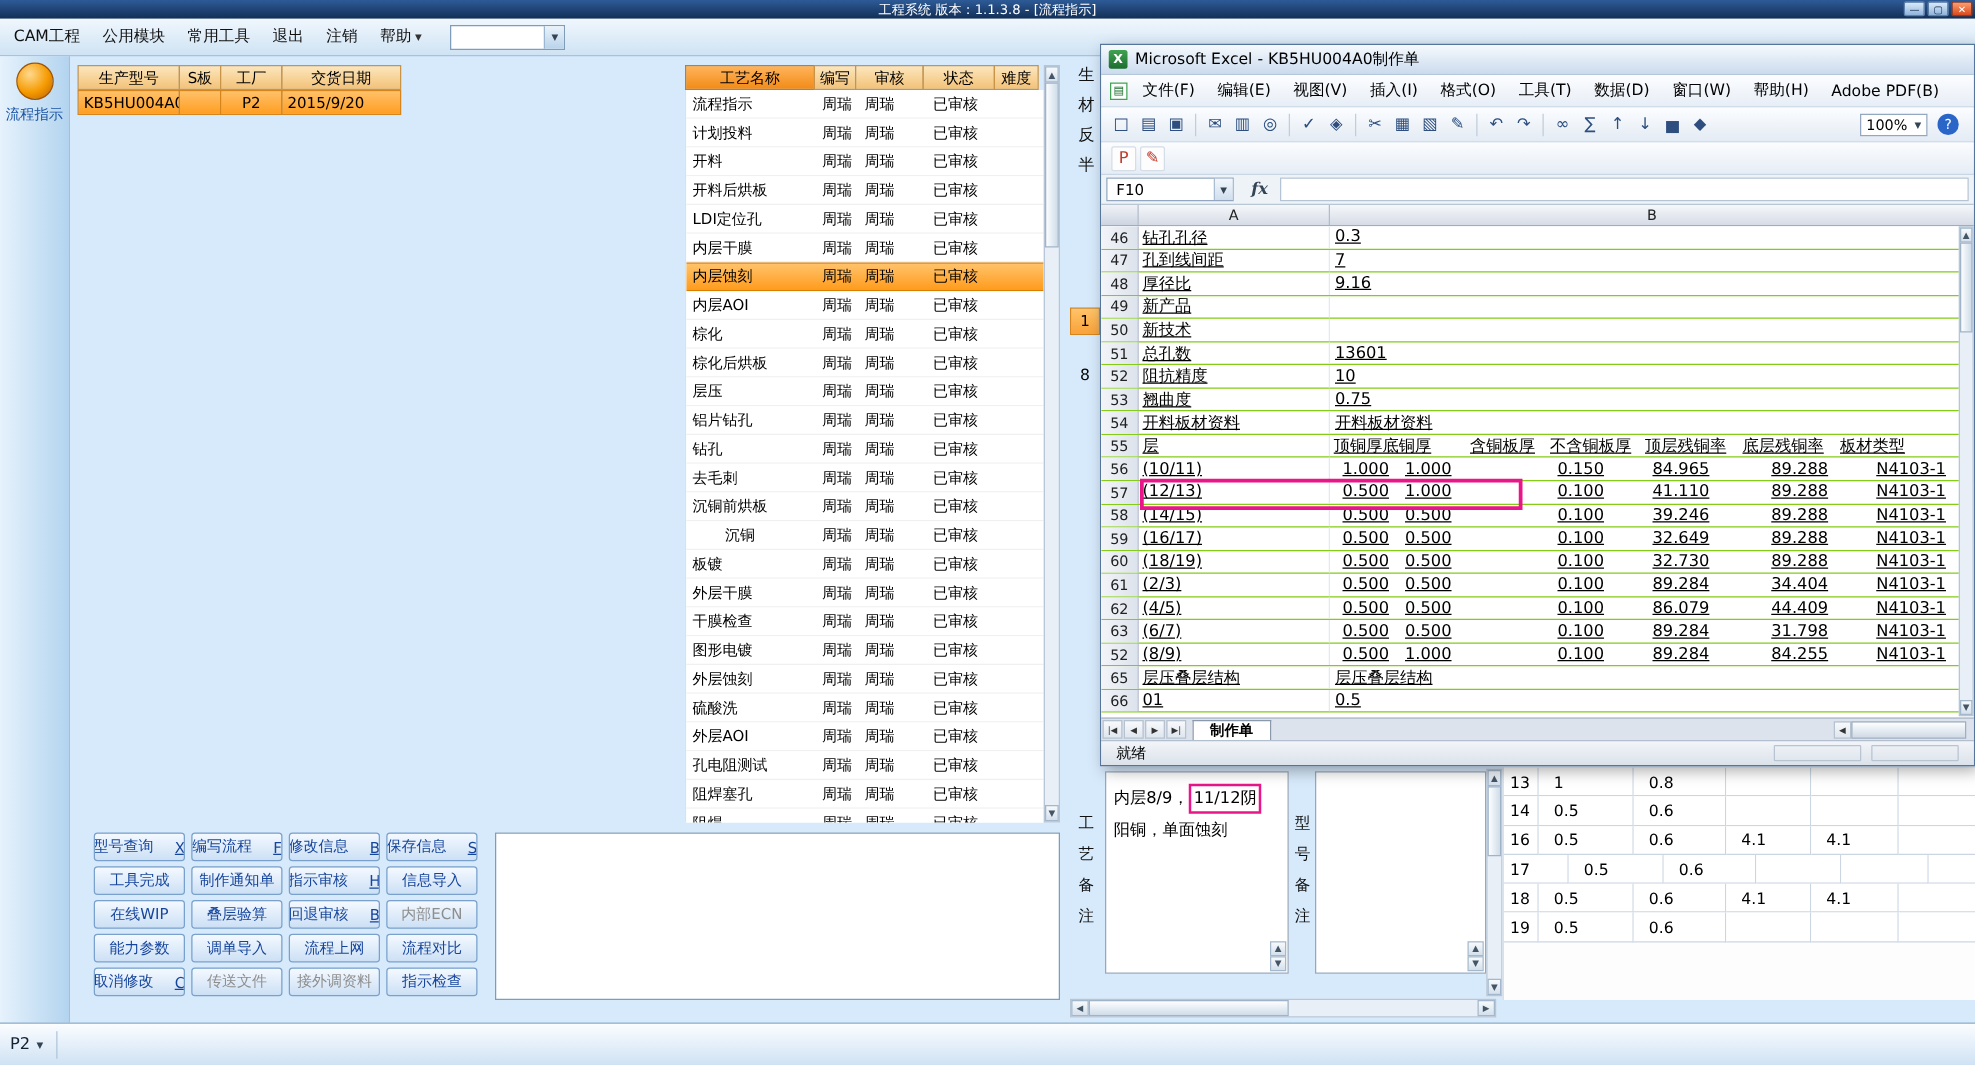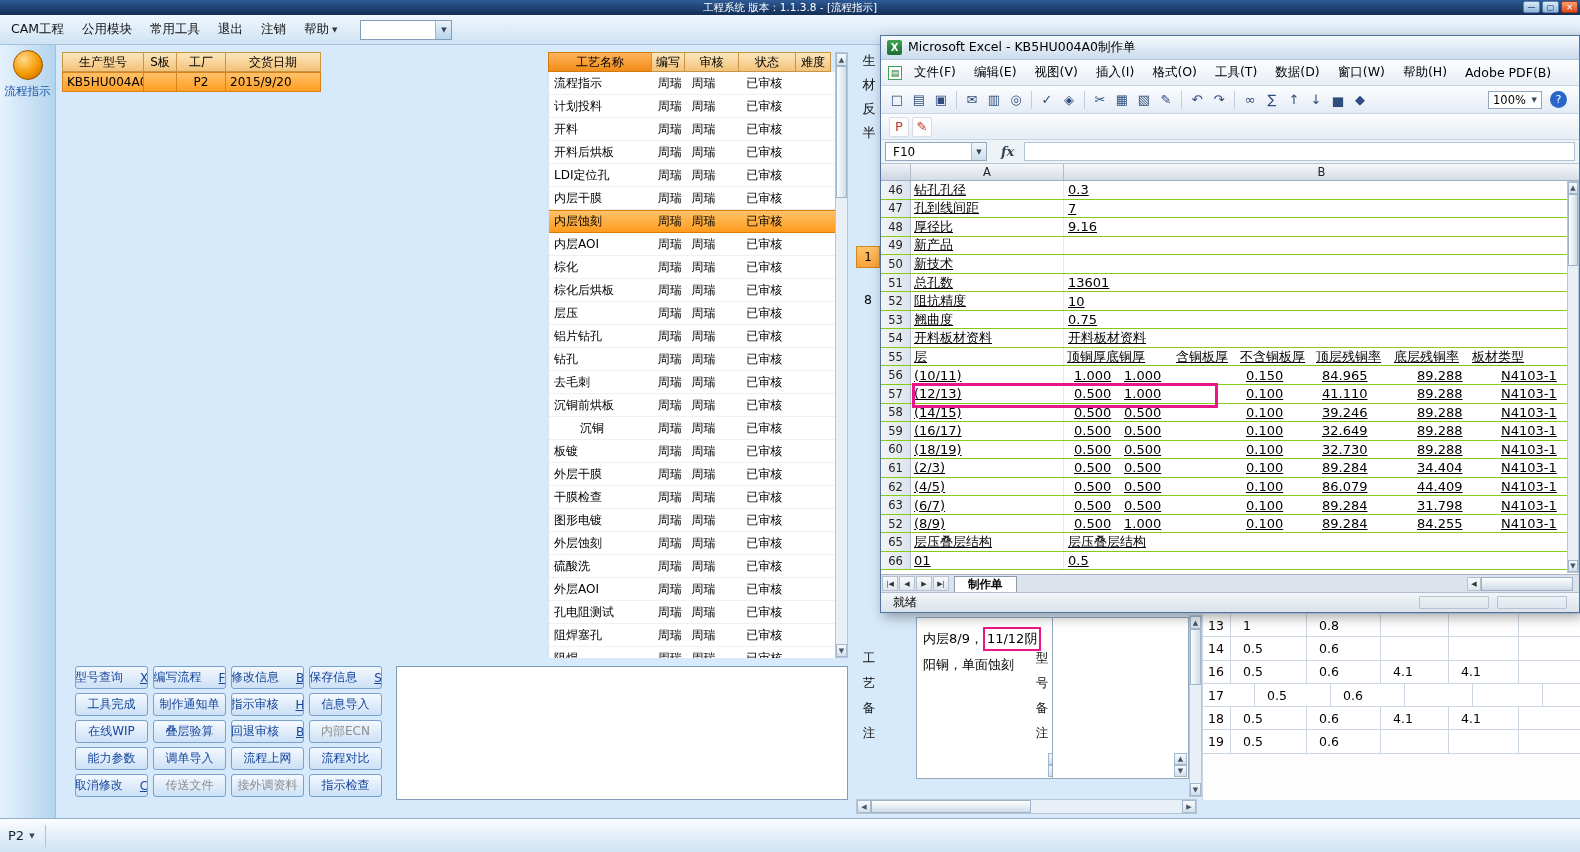--- a/index.html
+++ b/index.html
@@ -163,21 +163,21 @@
 
 #pink-excel{left:912px;top:383px;width:306px;height:25px;border:3px solid #e81688;z-index:60;pointer-events:none;}
 .pink-inline{border:2px solid #e81688;padding:0 2px;display:inline-block;line-height:20px;}
 
 
 .vlabel{width:18px;font-size:12.5px;color:#111;}
 .vchar{line-height:25px;text-align:center;}
 #craft-label{left:860px;top:645px;}
 #model-label{left:1033px;top:645px;}
 .note-box{background:#fff;border:1px solid #98a8bc;font-size:13px;line-height:26px;padding:8px 4px 4px 6px;}
-#craft-box{left:884px;top:617px;width:147px;height:162px;margin-left:32px;}
+#craft-box{left:884px;top:617px;width:147px;height:162px;}
 #model-box{left:1052px;top:617px;width:137px;height:162px;}
 .note-spin{position:absolute;right:1px;bottom:1px;width:13px;}
 .note-spin .sb-arrow{height:12px;}
 #notes-vscroll{left:1189px;top:615px;height:182px;}
 #notes-vscroll .sb-thumb{height:56px;}
 #notes-vscroll .track{flex:1;}
 #notes-hscroll{left:856px;top:799px;width:341px;height:15px;background:#e9eff7;border:1px solid #b7c6d6;display:flex;}
 #notes-hscroll .sb-arrow{width:14px;height:100%;}
 #notes-hscroll .h-thumb{width:160px;height:100%;background:linear-gradient(#fdfefe,#cfdce9);border:1px solid #9fb4c9;}
 #notes-hscroll .track{flex:1;}

